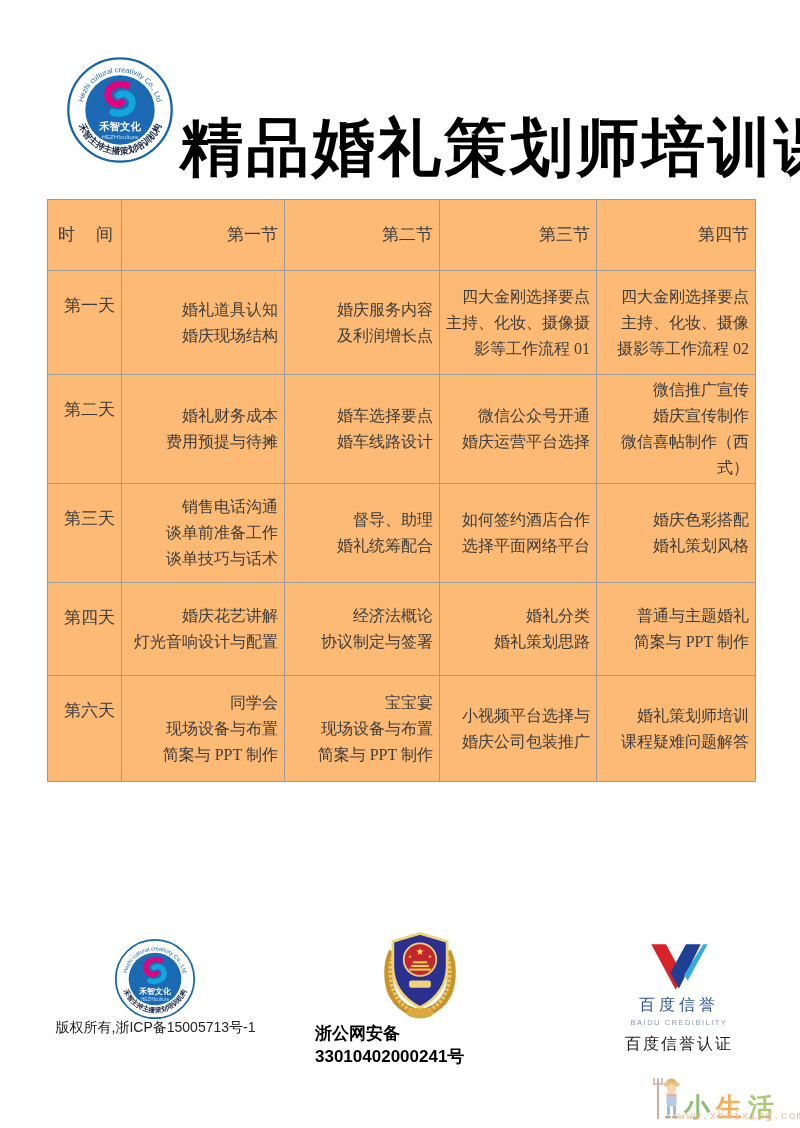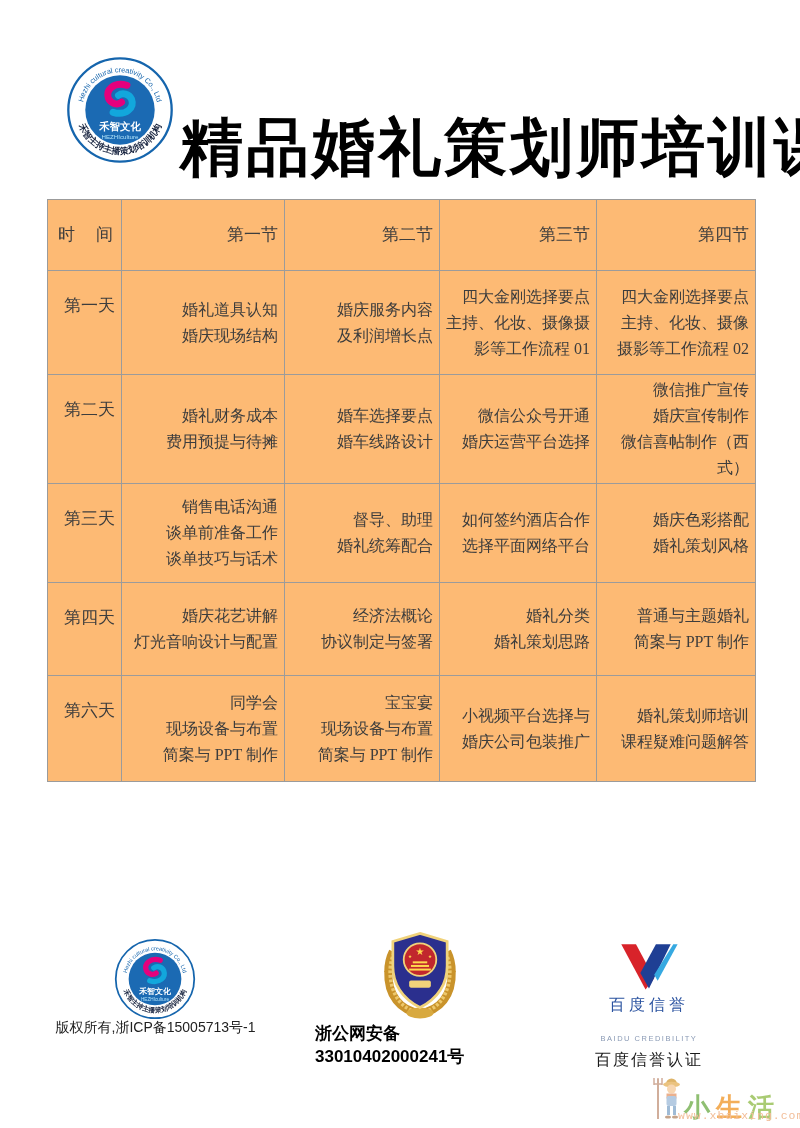--- a/index.html
+++ b/index.html
@@ -33,25 +33,25 @@
 
   
   .footer-logo{position:absolute;left:114px;top:938px;width:82px;height:82px;}
   .copyright{position:absolute;left:38px;top:1019px;width:235px;text-align:center;
              font-family:"Liberation Sans","DejaVu Sans",sans-serif;
              font-size:14px;color:#222;}
   .police-badge{position:absolute;left:382px;top:928px;width:76px;height:94px;}
   .police-beian{position:absolute;left:315px;top:1022px;width:210px;
                 font-family:"Liberation Sans","DejaVu Sans",sans-serif;
                 font-weight:bold;font-size:17px;color:#000;}
-  .baidu-block{position:absolute;left:590px;top:940px;width:118px;text-align:center;
+  .baidu-block{position:absolute;left:620px;top:940px;width:118px;text-align:center;
                font-family:"Liberation Sans","DejaVu Sans",sans-serif;}
   .baidu-logo{width:66px;height:52px;display:block;margin:0 auto;}
   .baidu-cn{font-size:16px;color:#2b53a0;letter-spacing:4px;margin-top:3px;}
-  .baidu-en{font-size:7.5px;color:#8a9ab5;letter-spacing:1.5px;margin-top:18px;}
+  .baidu-en{font-size:7.5px;color:#8a9ab5;letter-spacing:1.5px;margin-top:2px;}
   .baidu-caption{font-size:16px;color:#1a1a1a;letter-spacing:2px;margin-top:7px;}
 
   
   .watermark{position:absolute;right:6px;bottom:4px;width:142px;height:50px;opacity:.85;}
   .wm-figure{position:absolute;left:0;bottom:2px;}
   .wm-site{position:absolute;left:32px;top:16px;font-family:"DejaVu Sans",sans-serif;
            font-weight:bold;font-size:26px;letter-spacing:6px;white-space:nowrap;}
   .wm-c0{color:#7cb45a;} .wm-c1{color:#f2a03d;} .wm-c2{color:#9bc25b;}
   .wm-url{position:absolute;left:26px;bottom:2px;font-family:"Liberation Mono","DejaVu Sans Mono",monospace;
           font-size:11.5px;color:#f0b287;letter-spacing:1px;}

